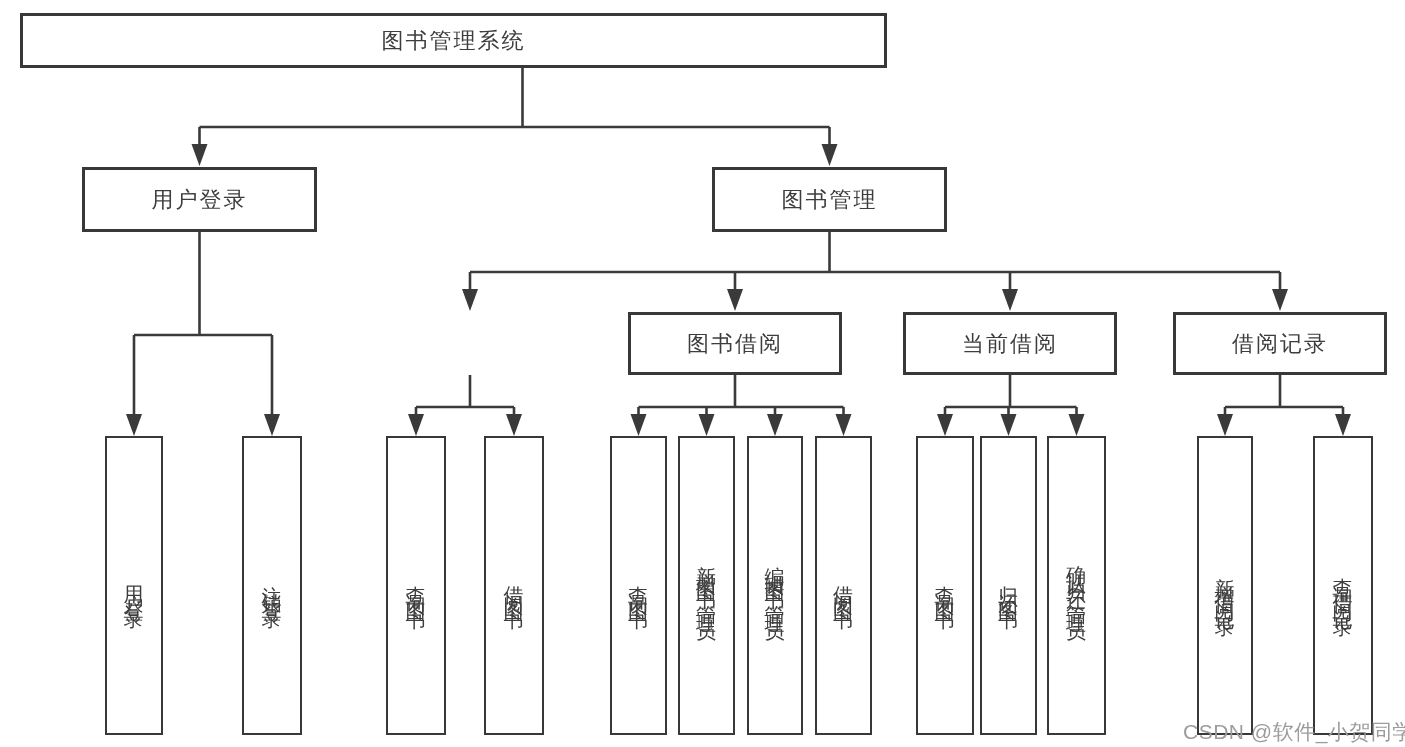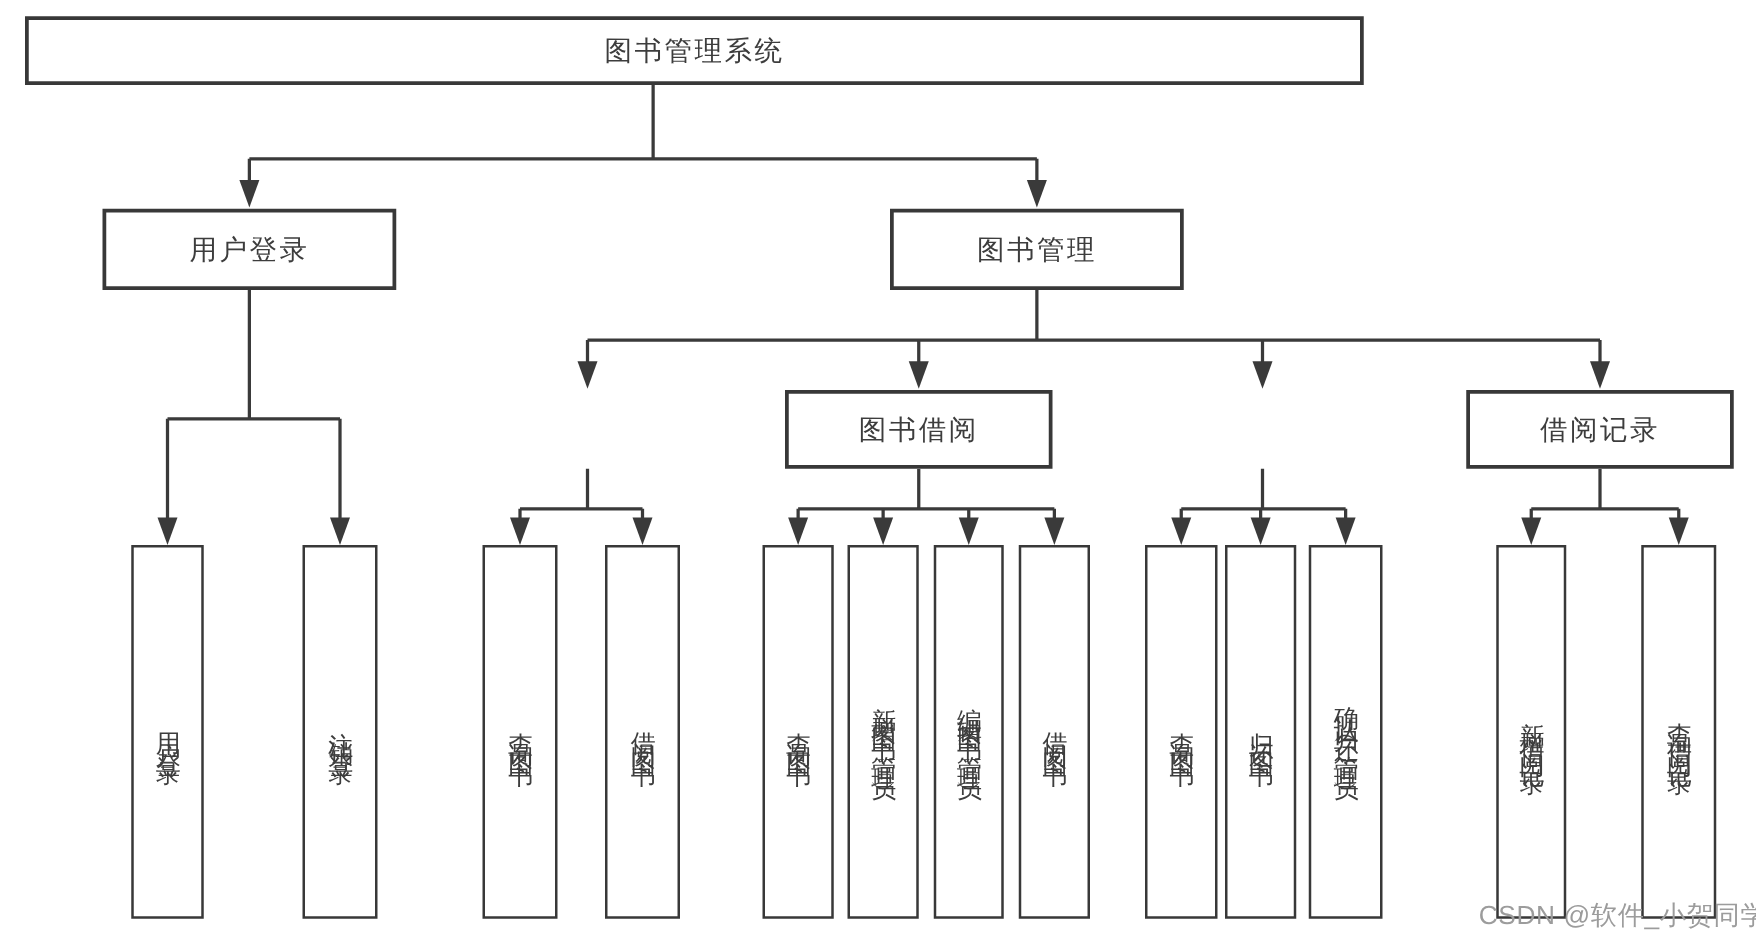--- a/index.html
+++ b/index.html
@@ -13,21 +13,21 @@
   .node{
     position:absolute;box-sizing:border-box;background:#ffffff;border:3px solid #383838;
     color:#3d3d3d;display:flex;align-items:center;justify-content:center;
     font-size:22px;letter-spacing:2px;z-index:2;line-height:1;
   }
   .leaf{
     border-width:2.5px;writing-mode:vertical-rl;text-orientation:mixed;
     font-size:20px;letter-spacing:8px;top:436px;height:299px;
   }
   
-  .n-root{left:20px;top:13px;width:1071px;height:55px;}
+  .n-root{left:20px;top:13px;width:867px;height:55px;}
   .n-l2a{left:82px;top:167px;width:235px;height:65px;}
   .n-l2b{left:712px;top:167px;width:235px;height:65px;}
   .n-l3a{left:363px;top:312px;width:214px;height:63px;}
   .n-l3b{left:628px;top:312px;width:214px;height:63px;}
   .n-l3c{left:903px;top:312px;width:214px;height:63px;}
   .n-l3d{left:1173px;top:312px;width:214px;height:63px;}
   
   .n-ul1{left:105px;width:58px;}
   .n-ul2{left:242px;width:60px;}
   .n-nb1{left:386px;width:60px;}
@@ -86,20 +86,21 @@
     <polygon points="1217,414 1233,414 1225,436" style="fill: rgb(58, 58, 58);"></polygon>
     <polygon points="1335,414 1351,414 1343,436" style="fill: rgb(58, 58, 58);"></polygon>
   </svg>
 
   <div class="node n-root" style="color: rgb(61, 61, 61); background: rgb(255, 255, 255);">图书管理系统</div>
 
   <div class="node n-l2a" style="color: rgb(61, 61, 61); background: rgb(255, 255, 255);">用户登录</div>
   <div class="node n-l2b" style="color: rgb(61, 61, 61); background: rgb(255, 255, 255);">图书管理</div>
 
   <div class="node n-l3b" style="color: rgb(61, 61, 61); background: rgb(255, 255, 255);">图书借阅</div>
+  <div class="node n-l3c" style="color: rgb(61, 61, 61); background: rgb(255, 255, 255);">当前借阅</div>
   <div class="node n-l3d" style="color: rgb(61, 61, 61); background: rgb(255, 255, 255);">借阅记录</div>
 
   <div class="node leaf n-ul1" style="color: rgb(61, 61, 61); background: rgb(255, 255, 255);">用户登录</div>
   <div class="node leaf n-ul2" style="color: rgb(61, 61, 61); background: rgb(255, 255, 255);">注销登录</div>
 
   <div class="node leaf n-nb1" style="color: rgb(61, 61, 61); background: rgb(255, 255, 255);">查询图书</div>
   <div class="node leaf n-nb2" style="color: rgb(61, 61, 61); background: rgb(255, 255, 255);">借阅图书</div>
 
   <div class="node leaf n-bb1" style="color: rgb(61, 61, 61); background: rgb(255, 255, 255);">查询图书</div>
   <div class="node leaf n-bb2" style="color: rgb(61, 61, 61); background: rgb(255, 255, 255);">新增图书（管理员）</div>

